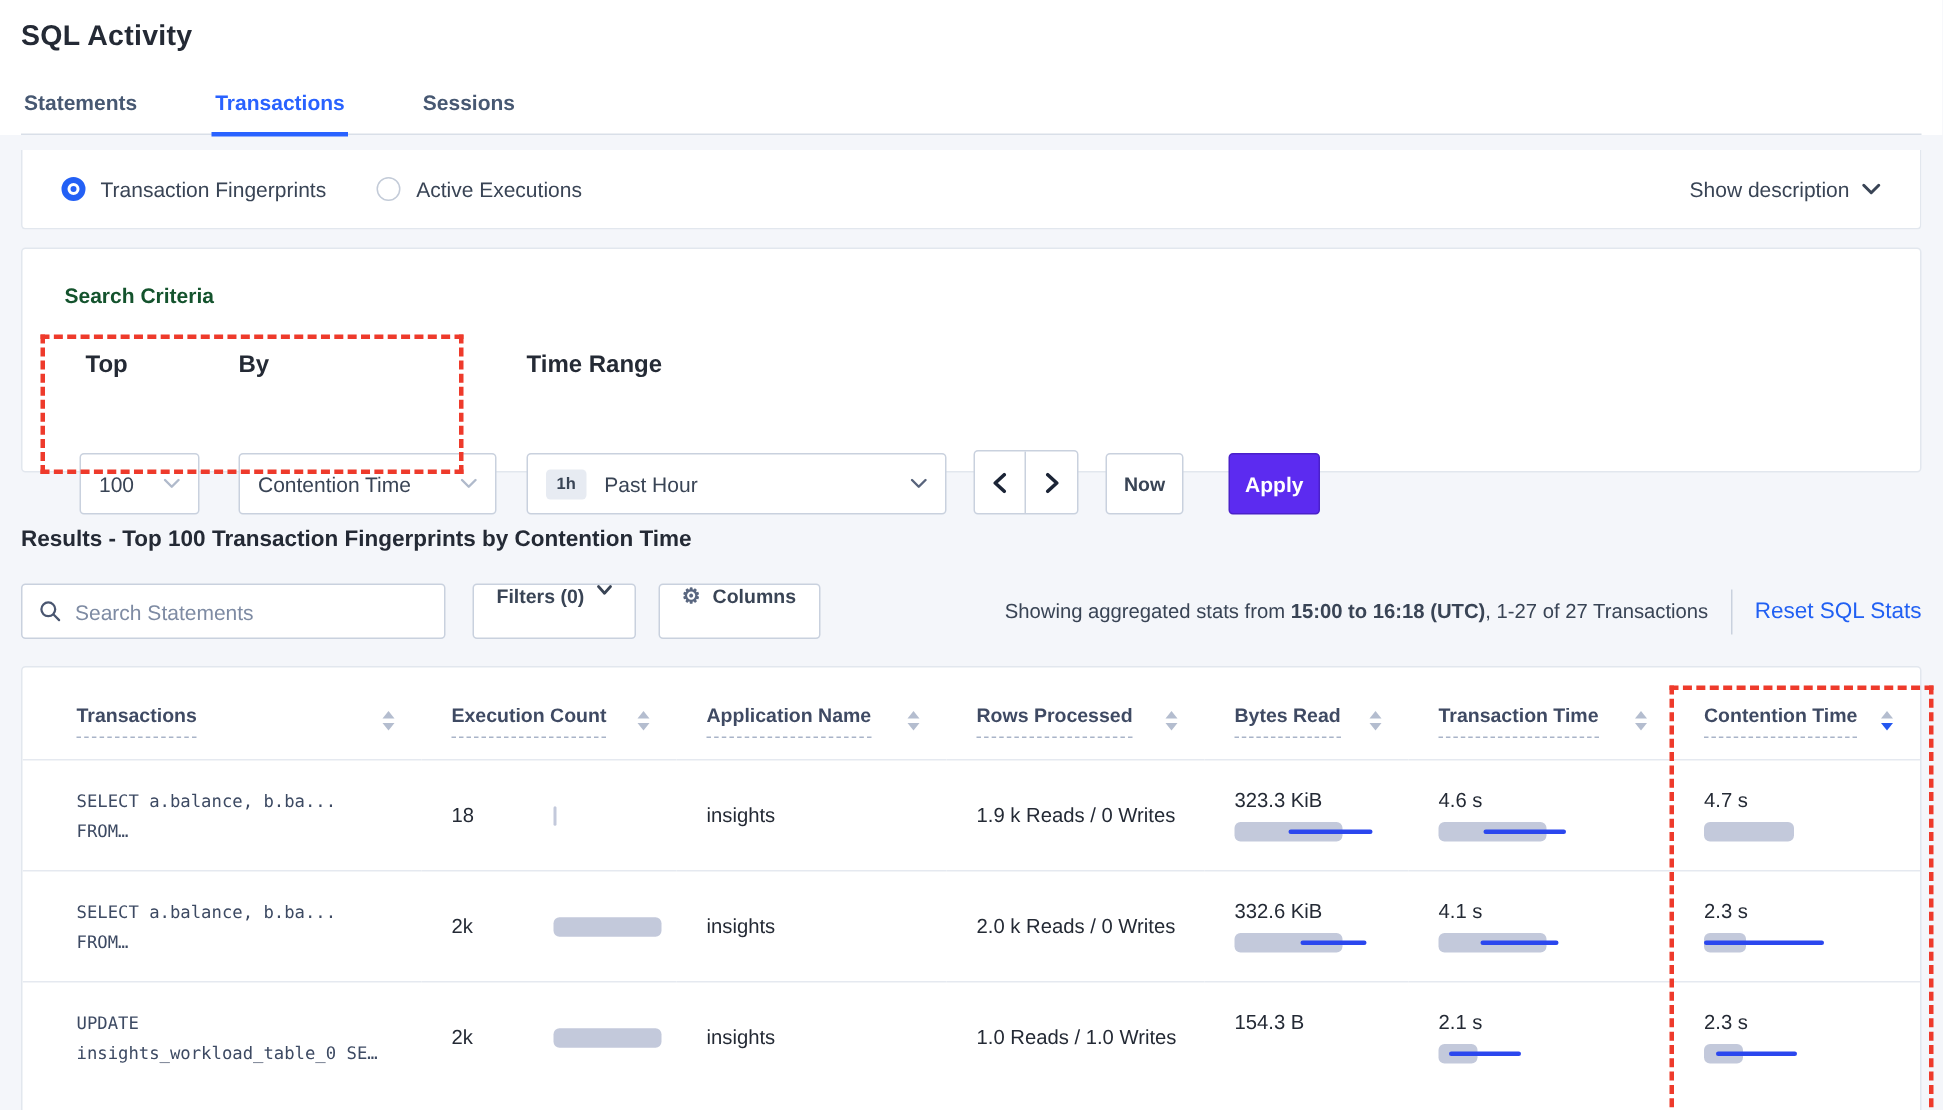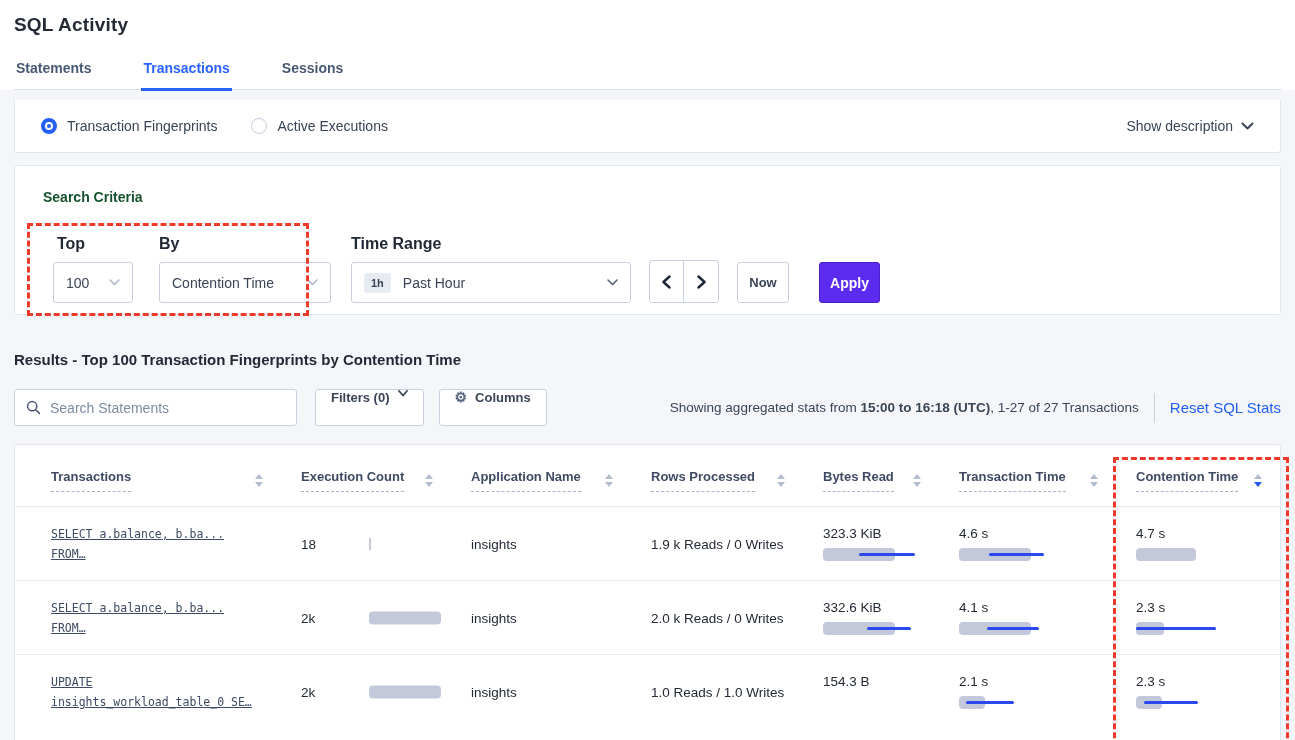--- a/index.html
+++ b/index.html
@@ -26,21 +26,21 @@
   .show-desc { display:flex; align-items:center; gap:8px; font-size:14px; color:#394455; cursor:pointer; }
 
   
   .criteria { margin-top:12px; height:150px; padding:23px 28px; position:relative; }
   .criteria-heading { font-size:14px; font-weight:700; color:#14532d; }
   .controls { display:flex; align-items:flex-end; margin-top:30px; }
   .ctrl-group { display:flex; flex-direction:column; }
   .ctrl-label { font-size:16px; font-weight:700; color:#242a35; margin-bottom:9px; }
   .select { height:41px; border:1px solid #c9d1de; border-radius:3px; background:#fff;
     display:flex; align-items:center; padding:0 12px; font-size:14px; color:#394455;
-    justify-content:space-between; cursor:pointer; }
+    justify-content:space-between; cursor:pointer;margin-top:40px; }
   .sel-top { width:80px; margin-left:-4px; }
   .g-top { margin-left:14px; }
   .g-by { margin-left:26px; }
   .sel-by { width:172px; }
   .g-time { margin-left:20px; }
   .sel-time { width:280px; }
   .time-badge { background:#e7ebf2; border-radius:3px; font-size:11px; font-weight:700;
     color:#394455; padding:4px 7px; margin-right:12px; }
   .sel-time .val { flex:1; text-align:left; }
   .arrow-group { display:flex; margin-left:18px; border:1px solid #c9d1de; border-radius:3px; background:#fff; }
@@ -79,21 +79,21 @@
     padding-bottom:7px; cursor:pointer; white-space:nowrap; }
   th:first-child { padding-left:36px; }
   .sort { display:inline-flex; flex-direction:column; gap:3px; margin-left:8px; cursor:pointer; }
   .sort i { width:0; height:0; border-left:4px solid transparent; border-right:4px solid transparent; display:block; }
   .sort .up { border-bottom:5px solid #b4bdcf; }
   .sort .down { border-top:5px solid #b4bdcf; }
   .sort.desc .down { border-top-color:#2457f0; }
   td { padding:14px 18px 14px 20px; border-top:1px solid #e5e9f0; vertical-align:middle; height:74px; }
   td:first-child { padding-left:36px; }
   .sql { font-family:"DejaVu Sans Mono", monospace; font-size:11.5px; color:#3d4a63;
-    line-height:20px; cursor:pointer; white-space:nowrap; overflow:hidden;text-decoration:underline; }
+    line-height:20px; cursor:pointer; white-space:nowrap; overflow:hidden; }
   .cell-val { font-size:13.5px; color:#242a35; }
   .exec-cell { position:relative; }
   .exec-bars { position:absolute; left:88px; top:50%; transform:translateY(-50%); width:80px; height:13px; }
   .bars { position:relative; height:13px; margin-top:7px; width:100%; }
   .gbar { position:absolute; left:0; top:0; height:13px; background:#c3c9db; border-radius:4px; display:block; }
   .bline { position:absolute; top:5px; height:3px; background:#2b47ee; border-radius:2px; display:block; }
 
   
   .annot { position:absolute; border:3px dashed #ee3a2b; pointer-events:none; z-index:50; }
   .annot-1 { left:27px; top:223px; width:282px; height:93px; }

